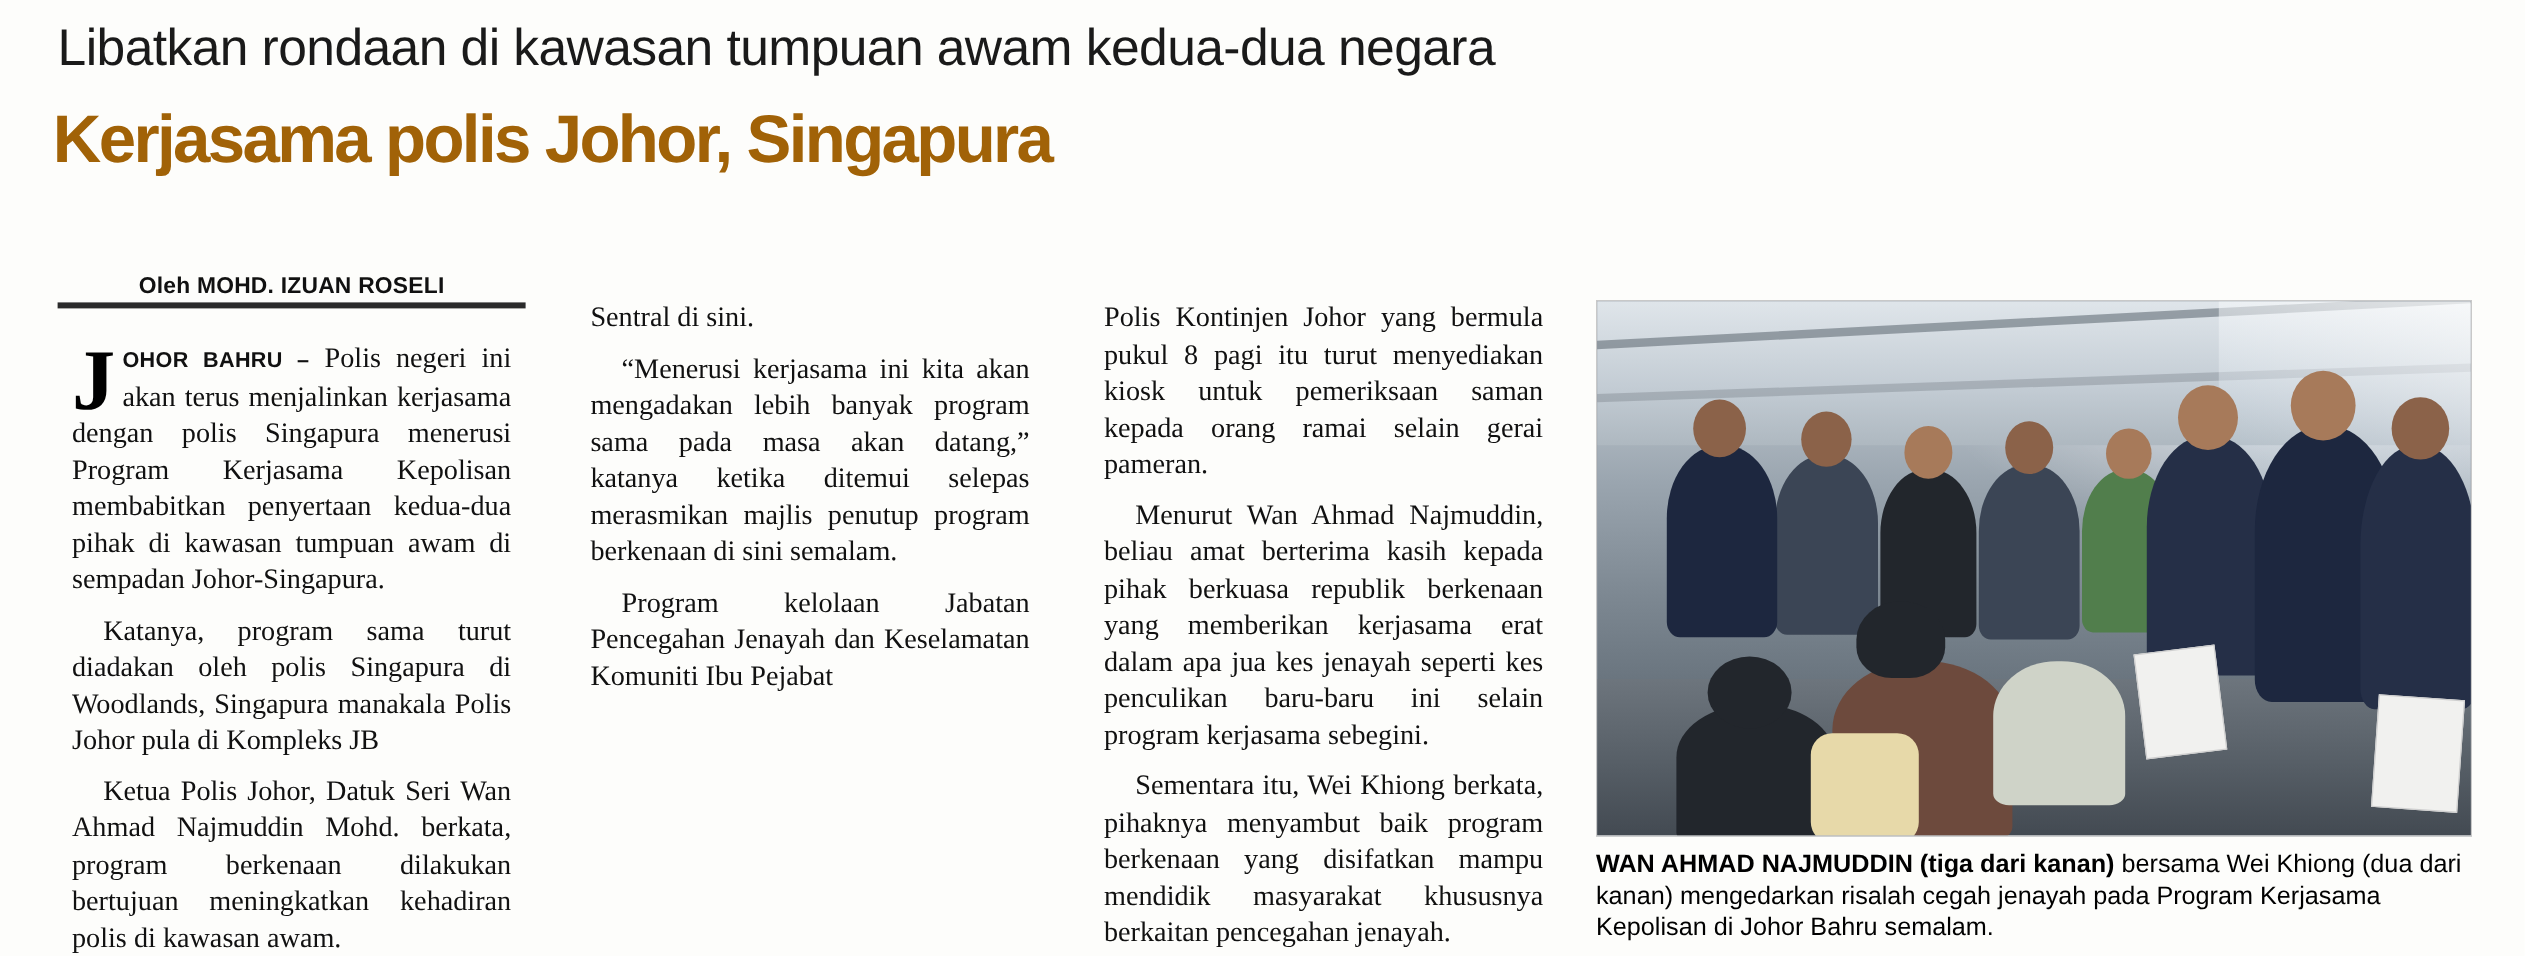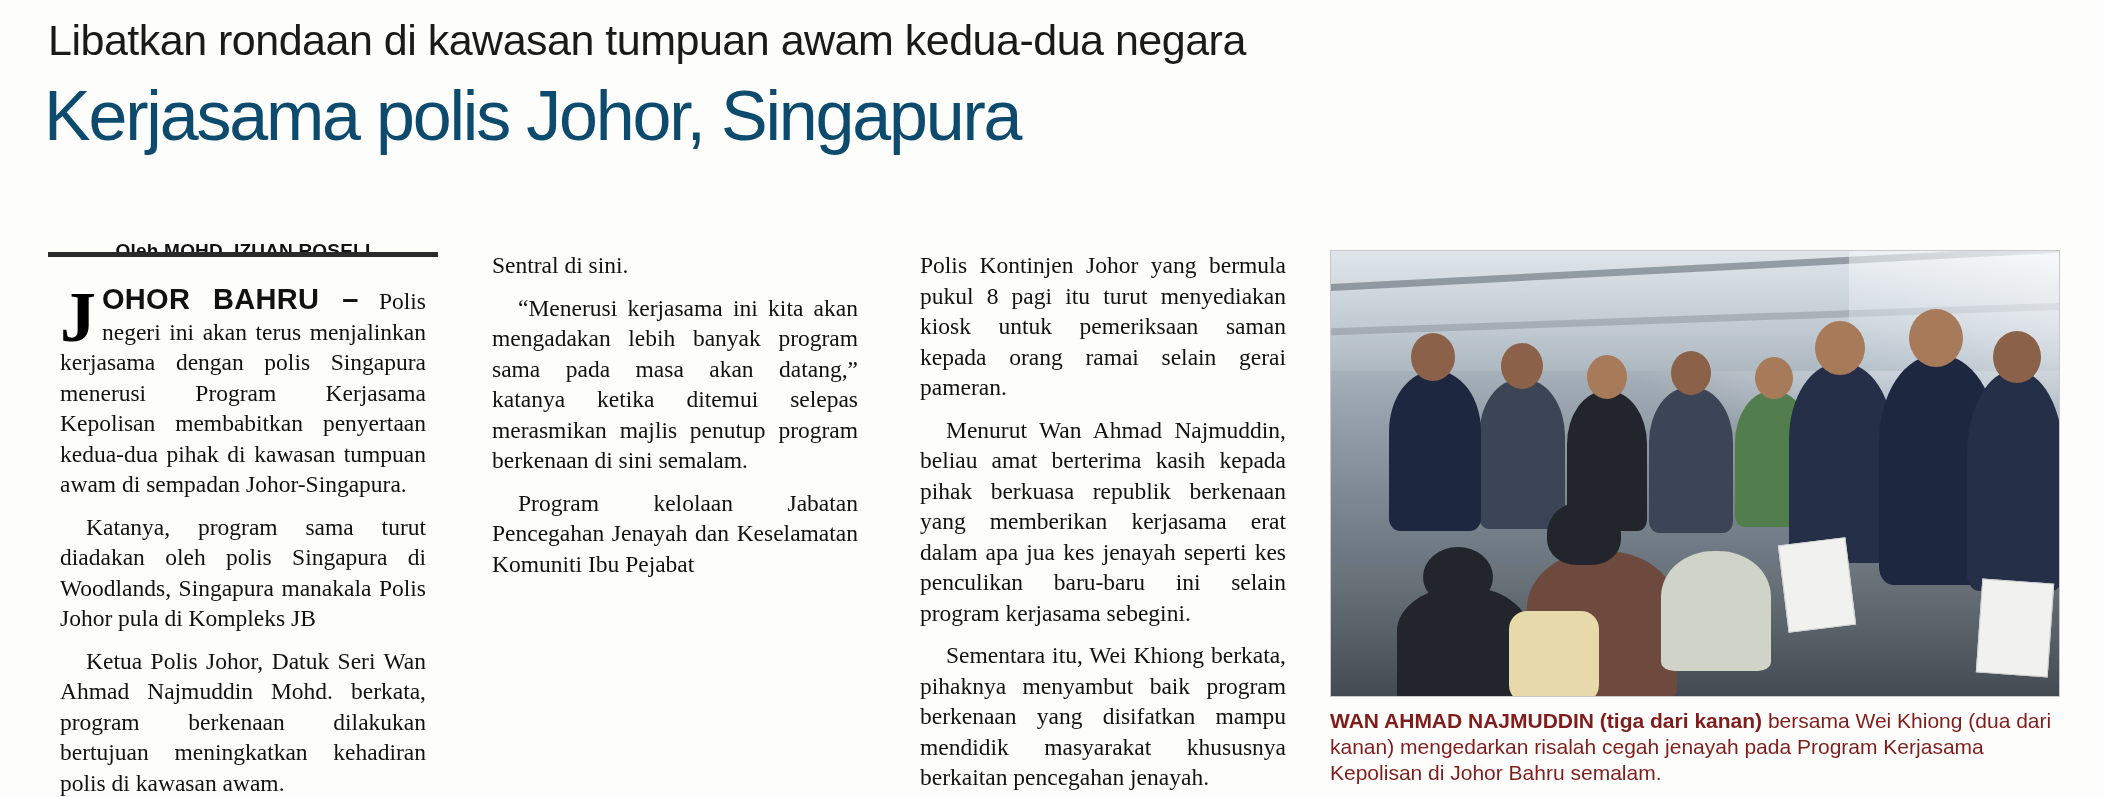--- a/index.html
+++ b/index.html
@@ -33,41 +33,41 @@
     letter-spacing: -0.5px;
     color: #1a1a1a;
     white-space: nowrap;
   }
   .headline {
     position: absolute;
     left: 44px;
     top: 70px;
     width: 2030px;
     font-family: "Liberation Sans", sans-serif;
-    font-weight: normal;
-    font-size: 70px;
+    font-weight: bold;
+    font-size: 56px;
     line-height: 92px;
     letter-spacing: -2.2px;
-    color: #0c4a6e;
+    color: #a16207;
     white-space: nowrap;
   }
 
   
   .byline-rule {
     position: absolute;
     left: 48px;
     top: 252px;
     width: 390px;
     height: 5px;
     background: #2b2b2b;
   }
   .byline {
     position: absolute;
     left: 48px;
-    top: 240px;
+    top: 228px;
     width: 390px;
     text-align: center;
     font-family: "Liberation Sans", sans-serif;
     font-weight: bold;
     font-size: 19px;
     letter-spacing: 0.2px;
     color: #111;
   }
 
   .col {
@@ -98,21 +98,21 @@
     font-family: "Liberation Serif", serif;
     font-weight: bold;
     font-size: 72px;
     line-height: 58px;
     padding: 4px 6px 0 0;
     color: #000;
   }
   .lead-caps {
     font-family: "Liberation Sans", sans-serif;
     font-weight: bold;
-    font-size: 29px;
+    font-size: 18px;
     letter-spacing: 0.3px;
   }
 
   
   .photo-wrap {
     position: absolute;
     left: 1330px;
     top: 250px;
     width: 728px;
     height: 445px;
@@ -161,21 +161,21 @@
   .leaflet { background: #f1f1ef; border: 1px solid #cfcfcf; }
 
   .caption {
     position: absolute;
     left: 1330px;
     top: 708px;
     width: 730px;
     font-family: "Liberation Sans", sans-serif;
     font-size: 21px;
     line-height: 26px;
-    color: #7f1d1d;
+    color: #000000;
   }
   .caption b { font-weight: bold; }
 </style>
 </head>
 <body>
 
 <div class="page">
 
   <div class="kicker">Libatkan rondaan di kawasan tumpuan awam kedua-dua negara</div>
   <div class="headline">Kerjasama polis Johor, Singapura</div>

